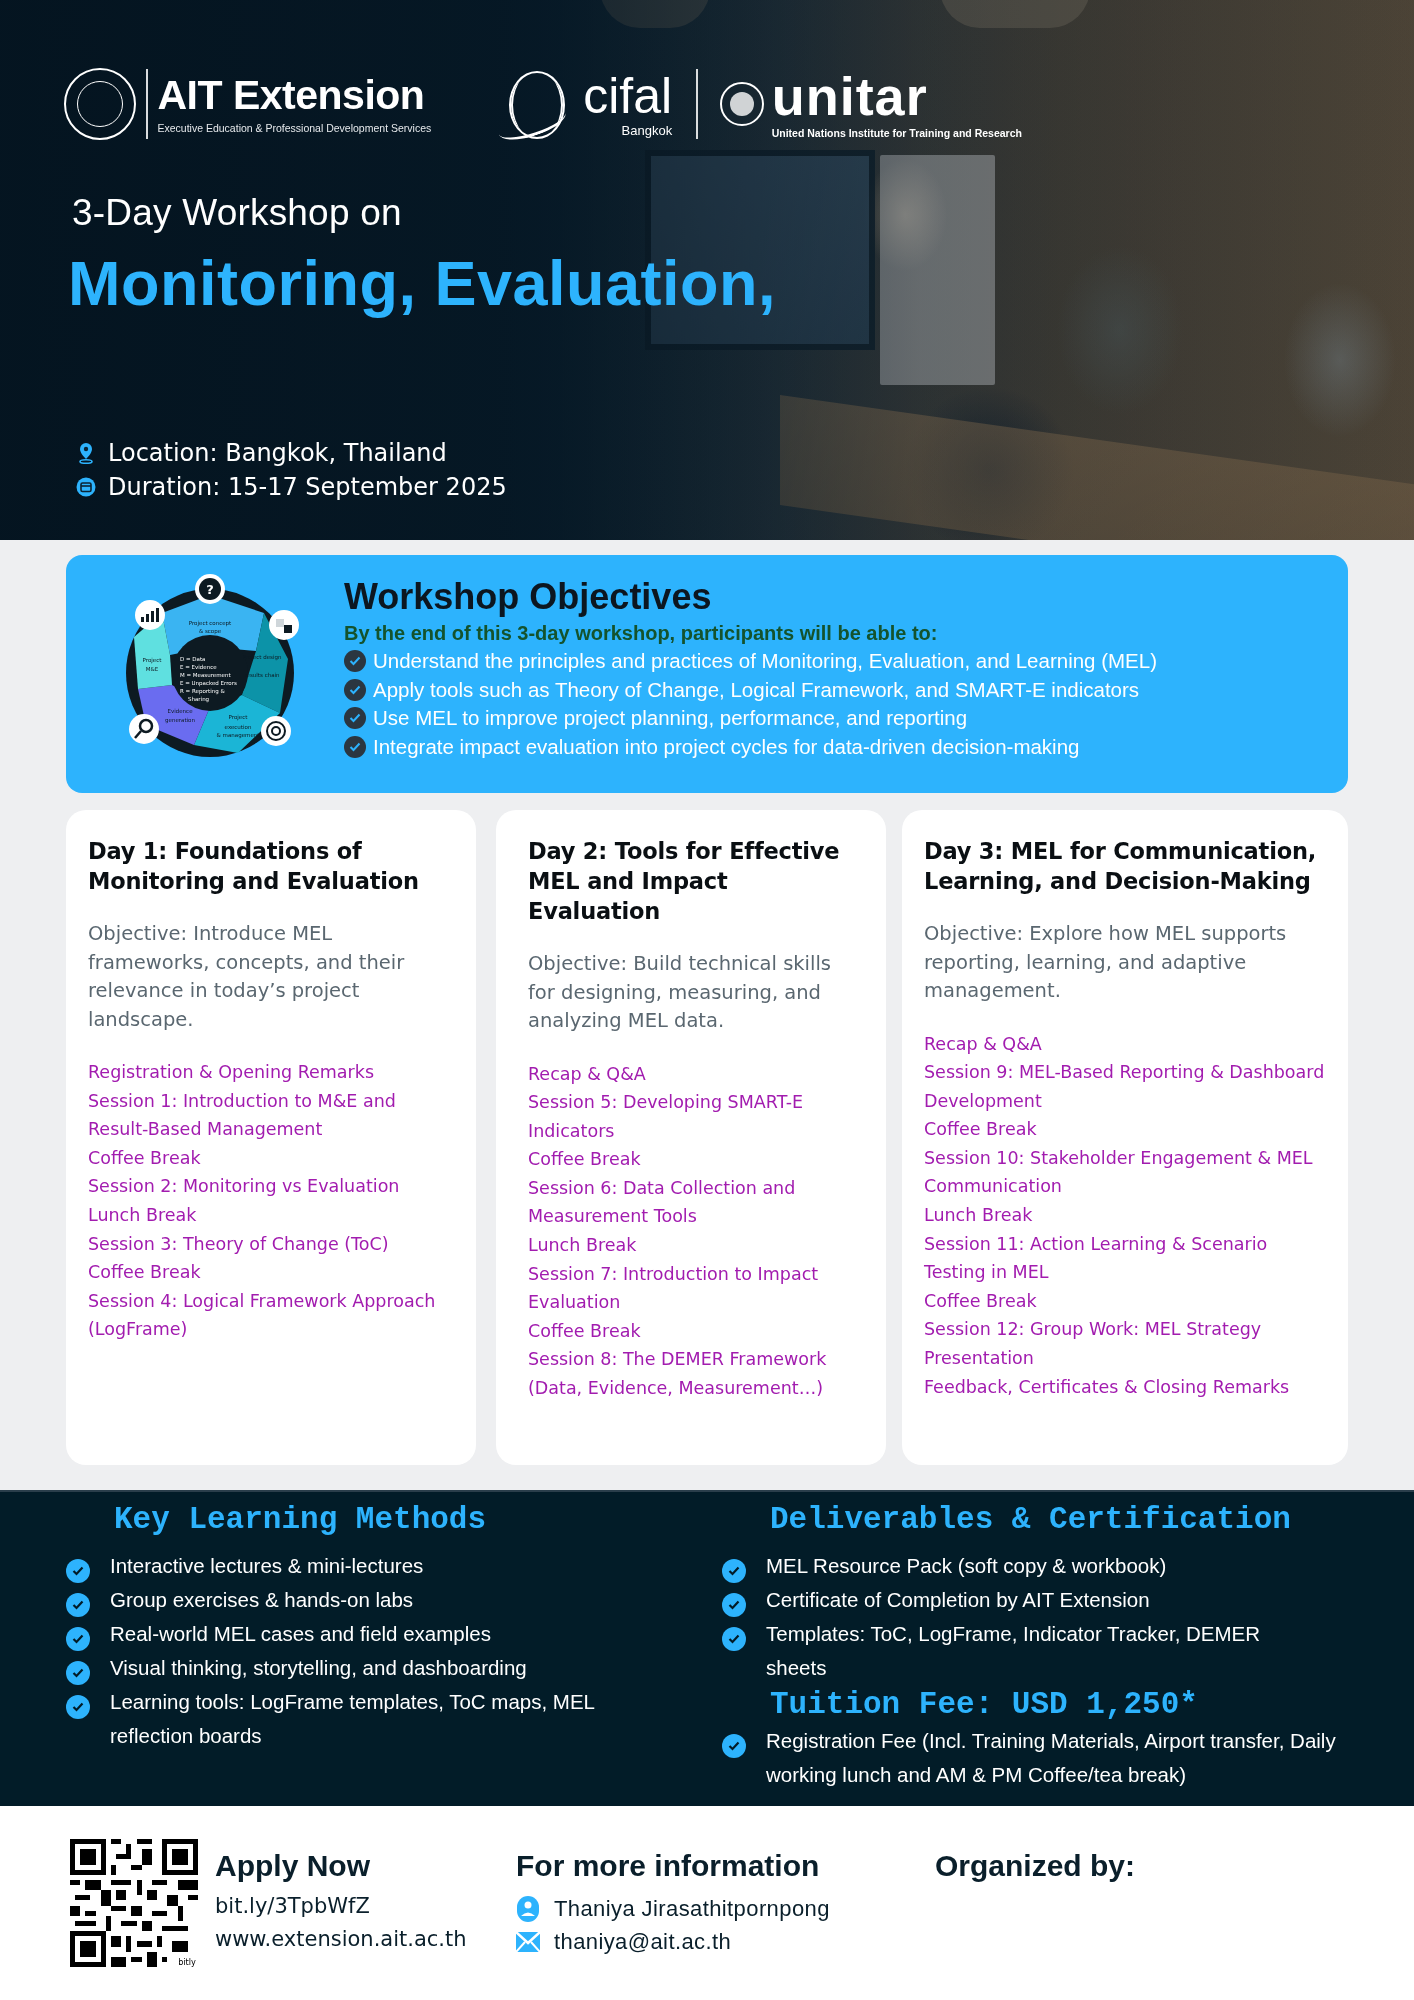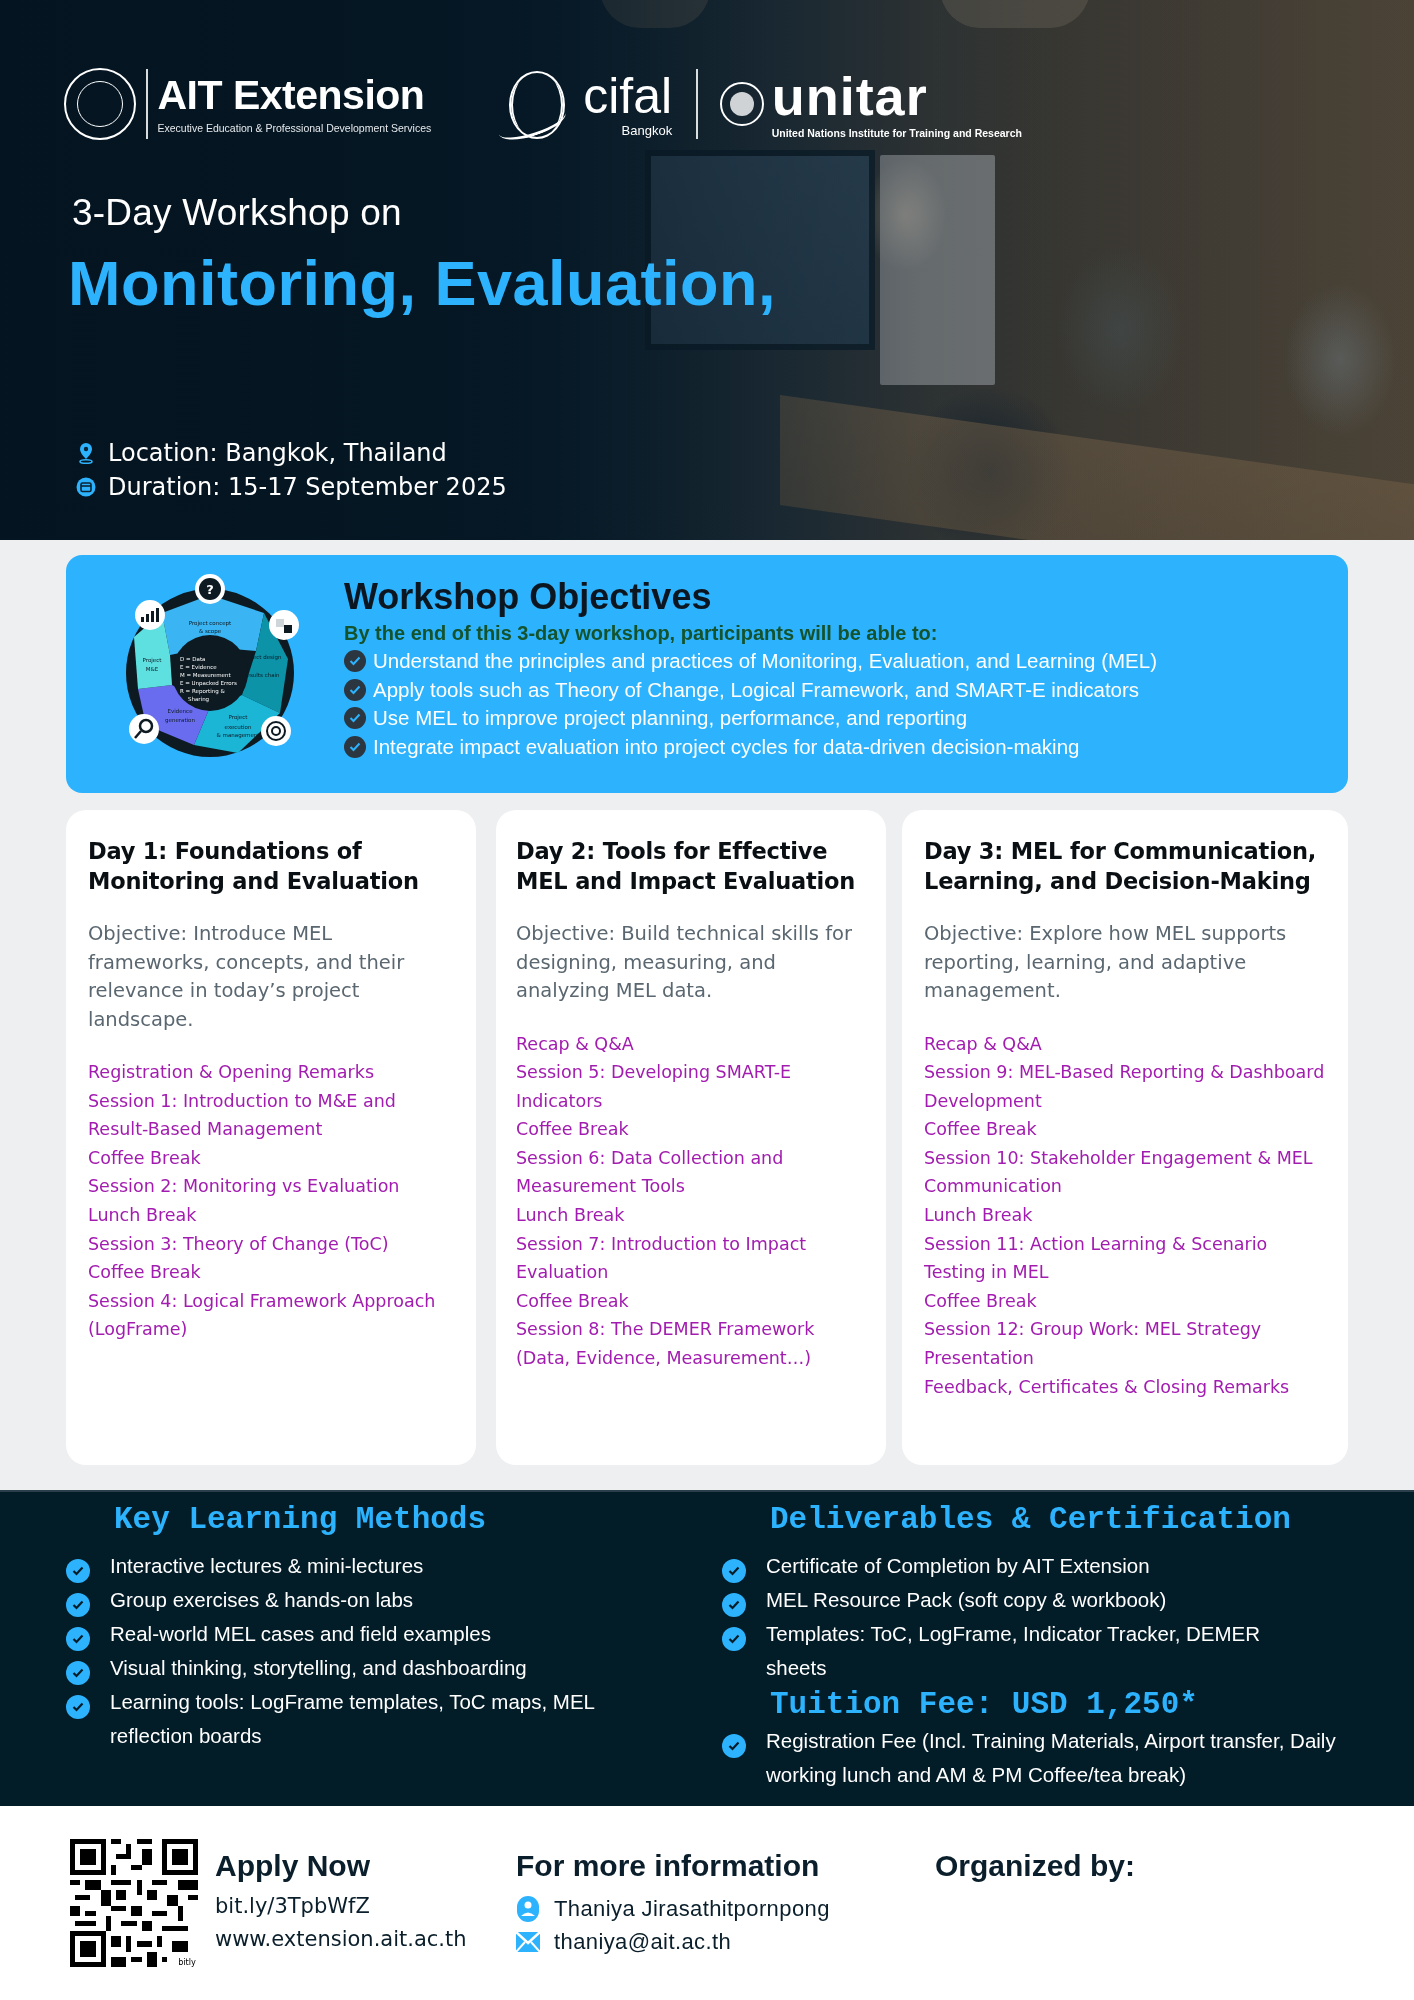--- a/index.html
+++ b/index.html
@@ -73,21 +73,21 @@
   .cycle { position:absolute; left: 44px; top: 12px; width: 200px; height: 200px; }
   .obj-body { position:absolute; left: 278px; top: 20px; right: 20px; }
   .obj-title { font-family:"Liberation Sans", sans-serif; font-weight:700; font-size: 36px; color:#0c1620; line-height: 1.2; }
   .obj-lead { font-family:"Liberation Sans", sans-serif; font-weight:700; font-size: 20px; color:#14532d; margin-top: 2px; line-height: 27px; }
   .obj-item { display:flex; align-items:center; height: 28.5px; color:#fff; font-family:"Liberation Sans", sans-serif; font-size: 20.5px; }
   .obj-item .chk { width:22px; height:22px; border-radius:50%; background:#2b3640; margin-right: 7px; flex: 0 0 22px; display:flex; align-items:center; justify-content:center; }
 
   
   .card { position:absolute; top: 810px; height: 655px; background:#fff; border-radius: 20px; padding: 26px 22px; }
   .card.d1 { left: 66px; width: 410px; }
-  .card.d2 { left: 496px; width: 390px; padding-left: 20px; }
+  .card.d2 { left: 496px; width: 390px; padding-left: 32px; }
   .card.d3 { left: 902px; width: 446px; }
   .card h3 { font-family:"DejaVu Sans", sans-serif; font-weight:700; font-size: 22.5px; line-height: 30px; color:#0a0f13; letter-spacing: -.2px; }
   .card .objective { font-family:"DejaVu Sans", sans-serif; font-size: 19.5px; line-height: 28.5px; color:#5a6770; margin-top: 24px; }
   .card .sessions { margin-top: 24px; list-style: none; }
   .card .sessions li { font-family:"DejaVu Sans", sans-serif; font-size: 17.5px; line-height: 28.6px; color:#a21caf; }
 
   
   .band { position:absolute; left:0; top: 1490px; width:1414px; height: 316px; background:#021c28; border-top: 2px solid #2a3e4b; }
   .band h2 { font-family:Liberation Mono, monospace; font-weight:700; font-size: 31px; color:#2db3fd; line-height: 1; margin-left: 48px; }
   .band .col { position:absolute; top: 12px; }
@@ -370,29 +370,29 @@
 
   <div class="col right">
     <h2>Deliverables &amp; Certification</h2>
     <ul class="blist">
       <li>
           <span class="chk">
             <svg width="12" height="10" viewBox="0 0 12 10">
               <path d="M1.5 5 L4.5 8 L10.5 1.5" fill="none" stroke="#021c28" stroke-width="2.2"></path>
             </svg>
           </span>
+          <span>MEL Resource Pack (soft copy &amp; workbook)</span>
+        </li>
+      <li>
+          <span class="chk">
+            <svg width="12" height="10" viewBox="0 0 12 10">
+              <path d="M1.5 5 L4.5 8 L10.5 1.5" fill="none" stroke="#021c28" stroke-width="2.2"></path>
+            </svg>
+          </span>
           <span>Certificate of Completion by AIT Extension</span>
-        </li>
-      <li>
-          <span class="chk">
-            <svg width="12" height="10" viewBox="0 0 12 10">
-              <path d="M1.5 5 L4.5 8 L10.5 1.5" fill="none" stroke="#021c28" stroke-width="2.2"></path>
-            </svg>
-          </span>
-          <span>MEL Resource Pack (soft copy &amp; workbook)</span>
         </li>
       <li style="width:600px">
           <span class="chk">
             <svg width="12" height="10" viewBox="0 0 12 10">
               <path d="M1.5 5 L4.5 8 L10.5 1.5" fill="none" stroke="#021c28" stroke-width="2.2"></path>
             </svg>
           </span>
           <span>Templates: ToC, LogFrame, Indicator Tracker, DEMER sheets</span>
         </li>
     </ul>

